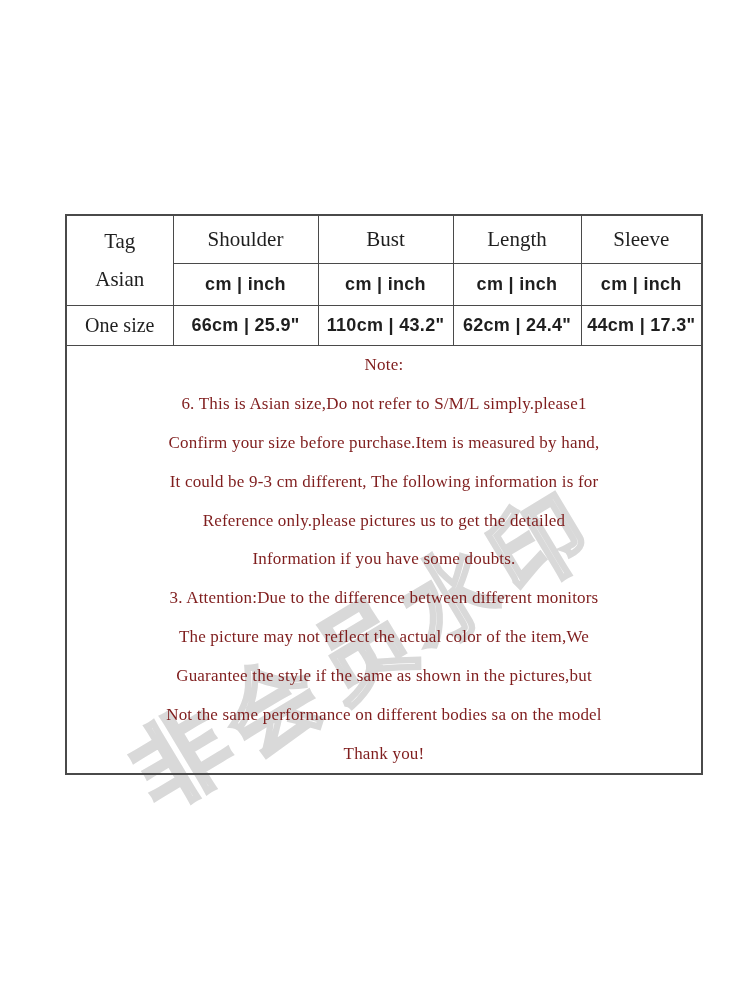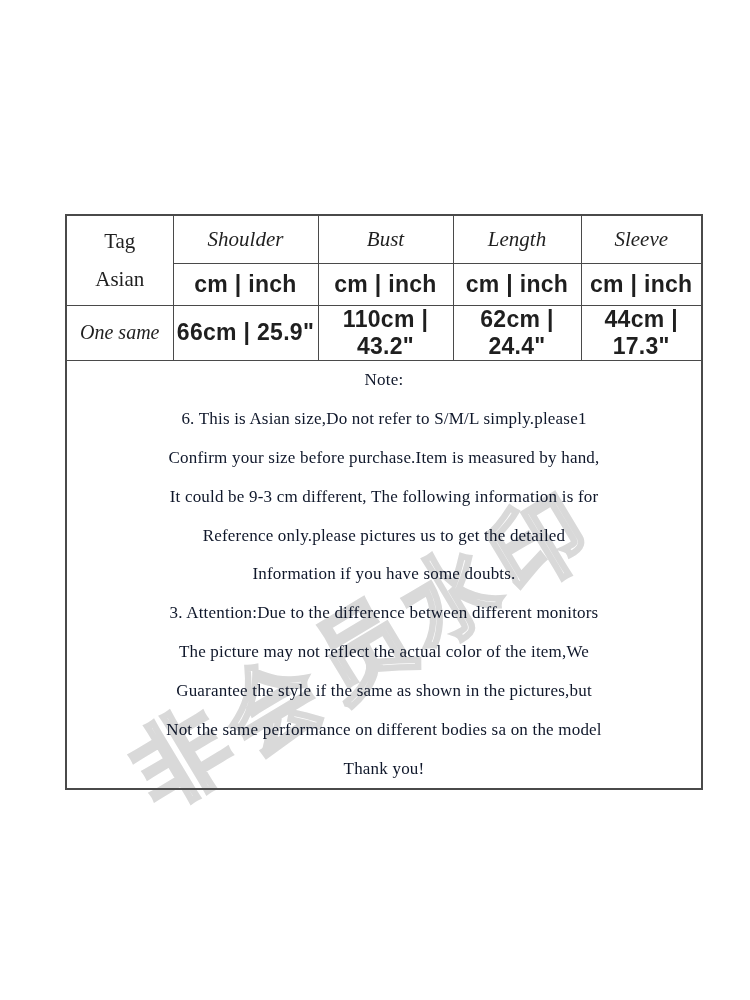--- a/index.html
+++ b/index.html
@@ -55,51 +55,50 @@
   }
 
   .row-head   { height: 48px; }
   .row-units  { height: 42px; }
   .row-size   { height: 40px; }
   .row-note   { height: 428px; }
 
   .serif-cell {
     font-family: "Liberation Serif", serif;
     font-size: 21px;
-    font-style: italic;
   }
   .tagsize-cell {
     font-family: "Liberation Serif", serif;
     font-size: 21px;
   }
   .tagsize-cell .tagsize-inner {
     display: flex;
     flex-direction: column;
     justify-content: flex-end;
     align-items: center;
     gap: 13px;
   }
   .sans-cell {
     font-family: "Liberation Sans", sans-serif;
     font-weight: bold;
-    font-size: 23px;
+    font-size: 18px;
     letter-spacing: 0.3px;
   }
 
   .note-cell {
     vertical-align: top !important;
   }
   .note-line {
     height: 38.9px;
     display: flex;
     align-items: center;
     justify-content: center;
     font-family: "Liberation Serif", serif;
     font-size: 17px;
-    color: #0f172a;
+    color: #7f1d1d;
     letter-spacing: 0.2px;
   }
 </style>
 </head>
 <body>
 
 <div class="watermark">非会员水印</div>
 
 <table class="size-table">
   <colgroup>
@@ -125,21 +124,21 @@
   </tr>
 
   <tr class="row-units">
     <td class="sans-cell">cm | inch</td>
     <td class="sans-cell">cm | inch</td>
     <td class="sans-cell">cm | inch</td>
     <td class="sans-cell">cm | inch</td>
   </tr>
 
   <tr class="row-size">
-    <td class="serif-cell" style="font-size:20px">One same</td>
+    <td class="serif-cell" style="font-size:20px">One size</td>
     <td class="sans-cell">66cm | 25.9"</td>
     <td class="sans-cell">110cm | 43.2"</td>
     <td class="sans-cell">62cm | 24.4"</td>
     <td class="sans-cell">44cm | 17.3"</td>
   </tr>
 
   <tr class="row-note">
     <td colspan="5" class="note-cell">
       <div class="note-line">Note:</div>
       <div class="note-line">6.  This is Asian size,Do not refer to S/M/L simply.please1</div>

